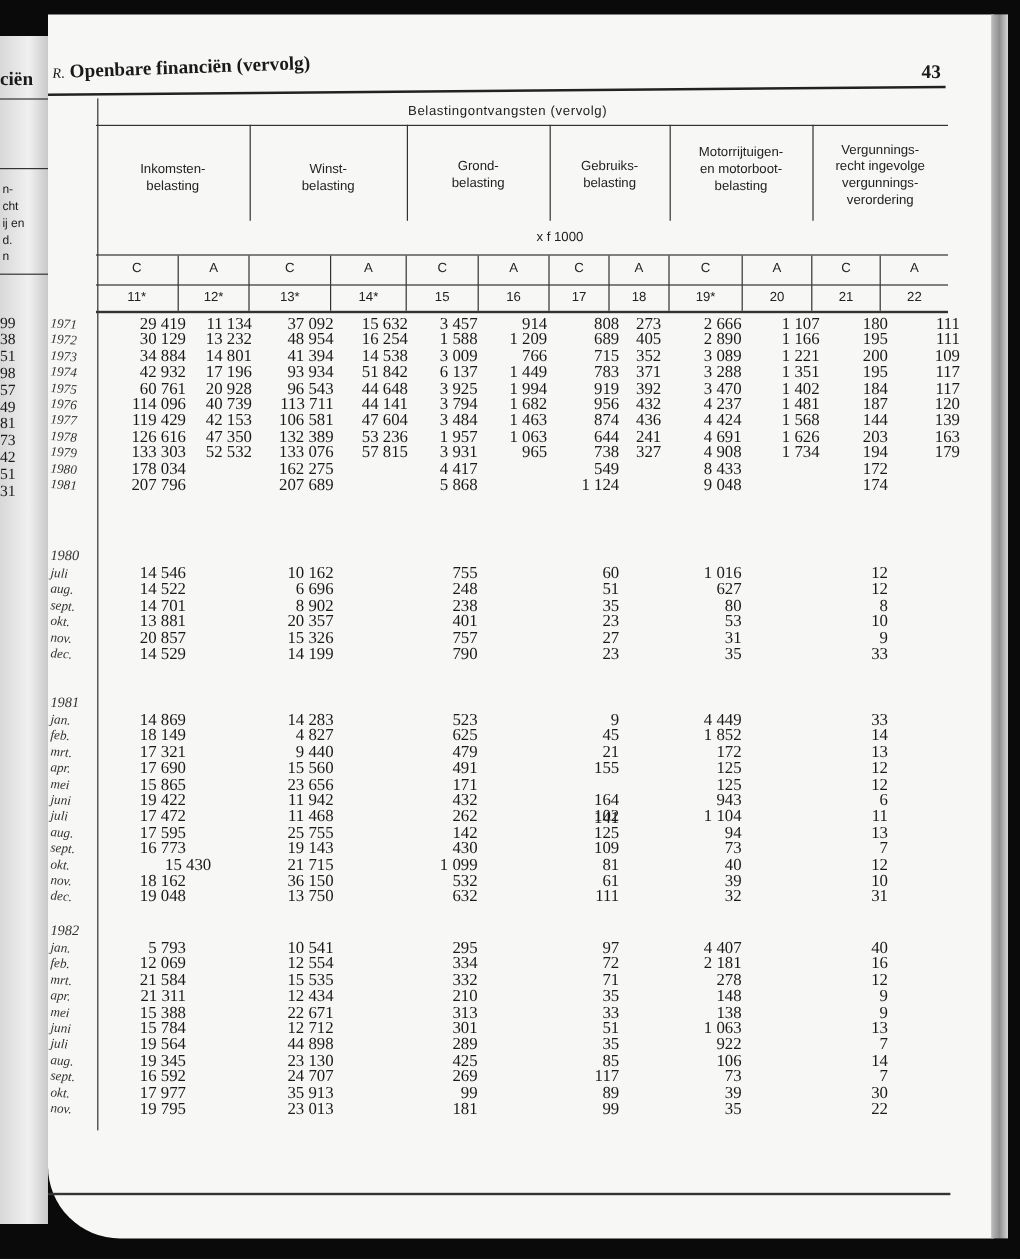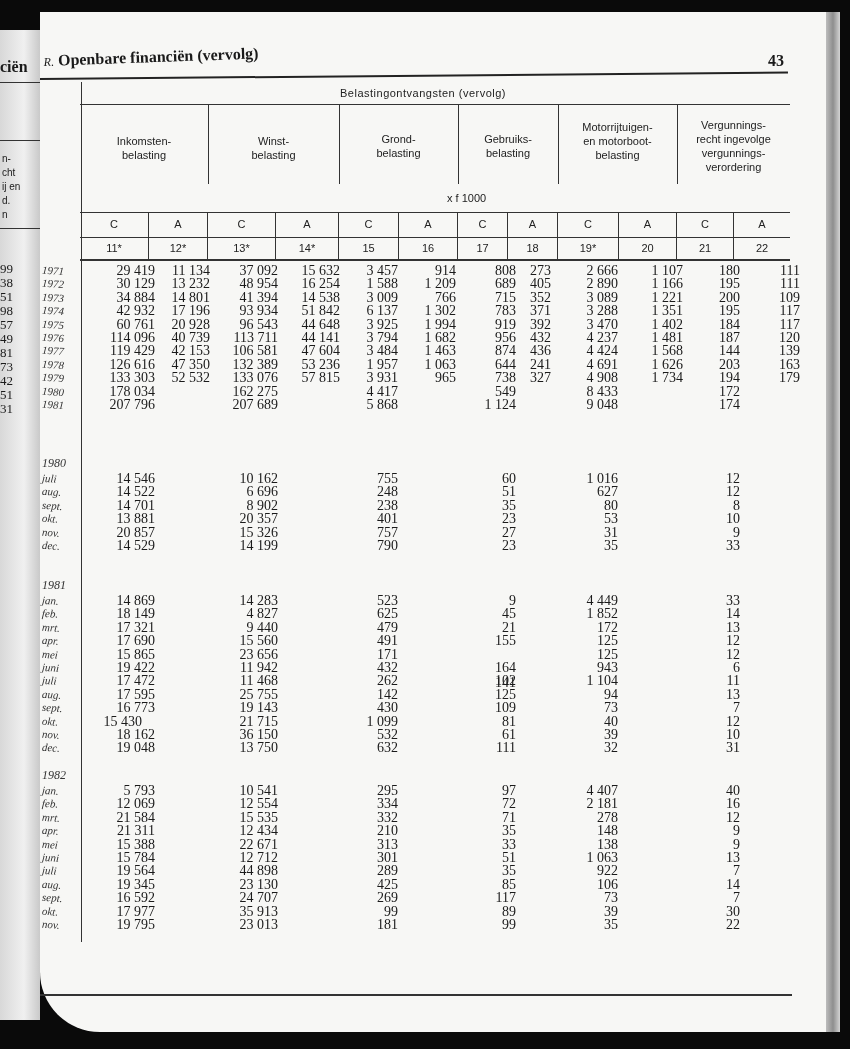--- a/index.html
+++ b/index.html
@@ -208,21 +208,21 @@
           <span class="c" style="right: 60px;">200</span>
           <span class="c" style="right: 0px;">109</span>
         </div>
         <div class="row" style="top: 40.2px;">
           <span class="stub">1974</span>
           <span class="c" style="right: 645px;">42 932</span>
           <span class="c" style="right: 590px;">17 196</span>
           <span class="c" style="right: 522px;">93 934</span>
           <span class="c" style="right: 460px;">51 842</span>
           <span class="c" style="right: 402px;">6 137</span>
-          <span class="c" style="right: 344px;">1 302</span>
+          <span class="c" style="right: 344px;">1 449</span>
           <span class="c" style="right: 284px;">783</span>
           <span class="c" style="right: 249px;">371</span>
           <span class="c" style="right: 182px;">3 288</span>
           <span class="c" style="right: 117px;">1 351</span>
           <span class="c" style="right: 60px;">195</span>
           <span class="c" style="right: 0px;">117</span>
         </div>
         <div class="row" style="top: 53.6px;">
           <span class="stub">1975</span>
           <span class="c" style="right: 645px;">60 761</span>
@@ -452,21 +452,21 @@
           <span class="stub">sept.</span>
           <span class="c" style="right: 645px;">16 773</span>
           <span class="c" style="right: 522px;">19 143</span>
           <span class="c" style="right: 402px;">430</span>
           <span class="c" style="right: 284px;">109</span>
           <span class="c" style="right: 182px;">73</span>
           <span class="c" style="right: 60px;">7</span>
         </div>
         <div class="row" style="top: 136.6px;">
           <span class="stub">okt.</span>
-          <span class="c" style="right: 658px;">15 430</span>
+          <span class="c" style="right: 624px;">15 430</span>
           <span class="c" style="right: 522px;">21 715</span>
           <span class="c" style="right: 402px;">1 099</span>
           <span class="c" style="right: 284px;">81</span>
           <span class="c" style="right: 182px;">40</span>
           <span class="c" style="right: 60px;">12</span>
         </div>
         <div class="row" style="top: 150px;">
           <span class="stub">nov.</span>
           <span class="c" style="right: 645px;">18 162</span>
           <span class="c" style="right: 522px;">36 150</span>

